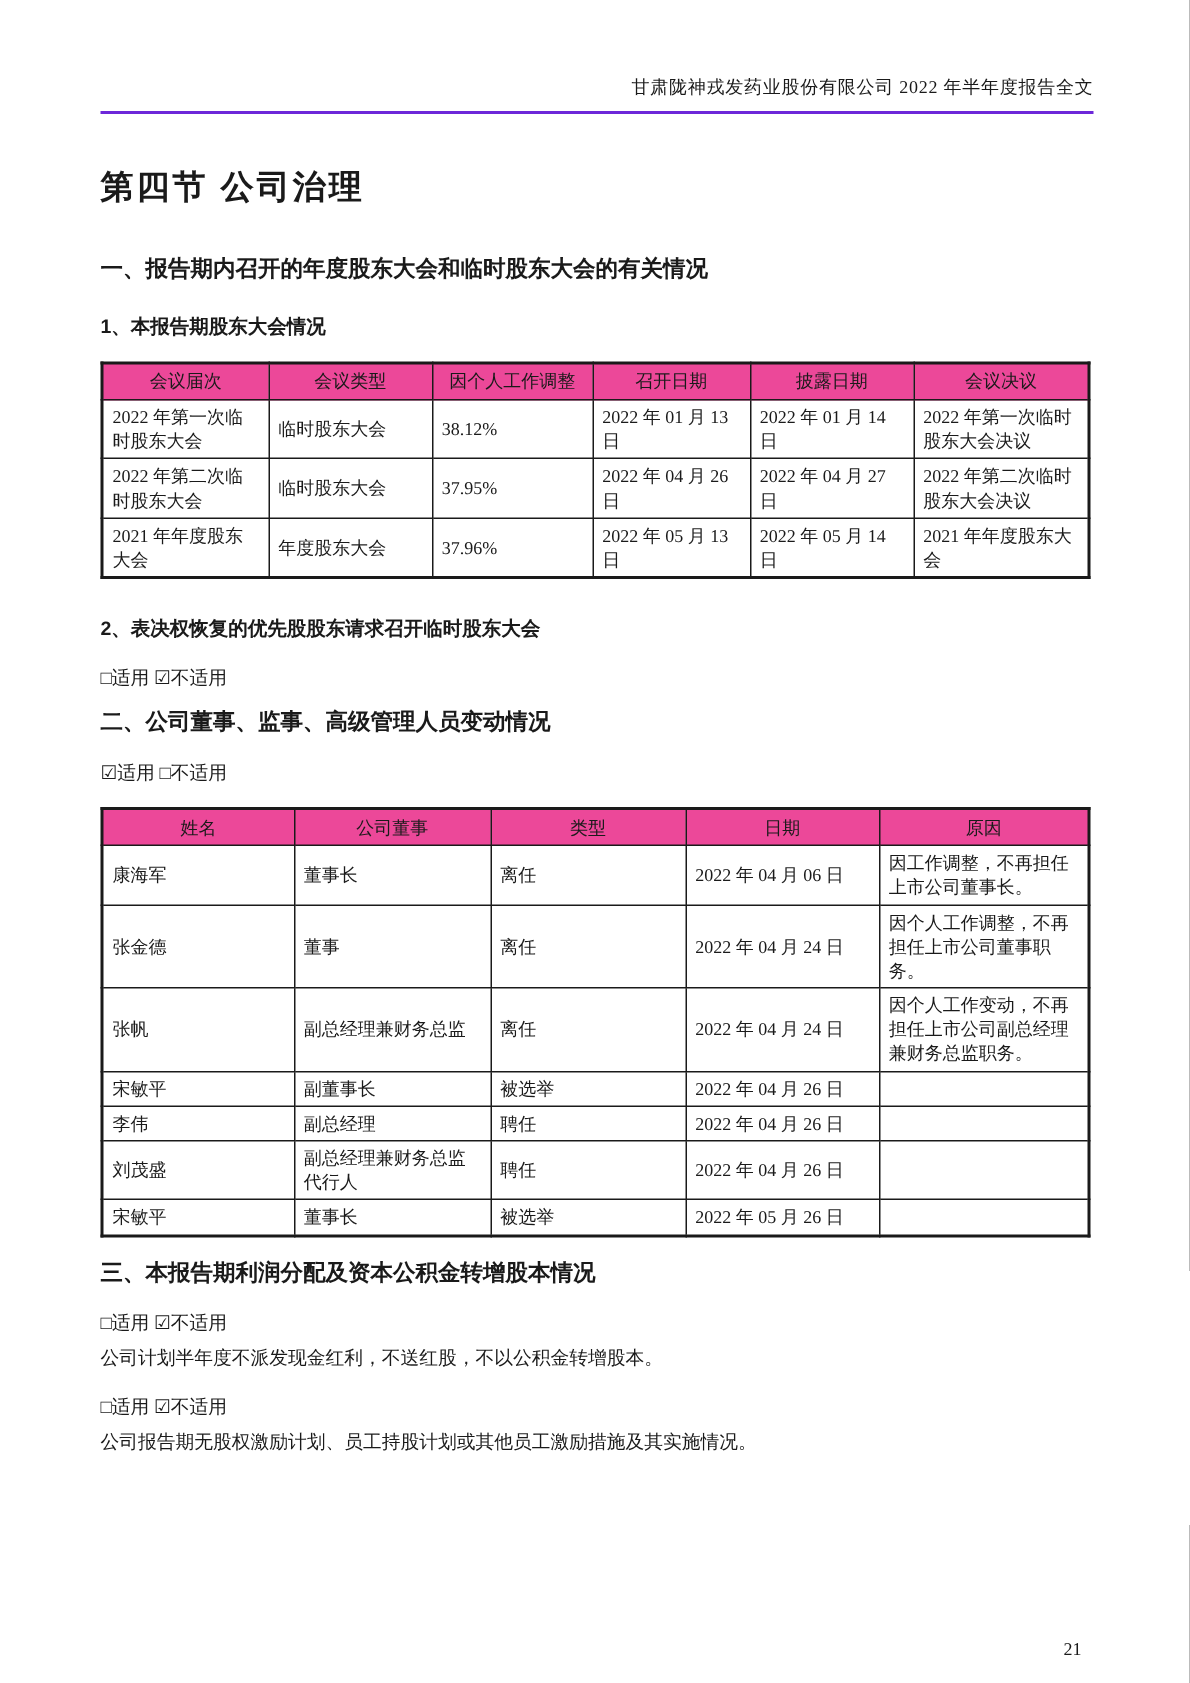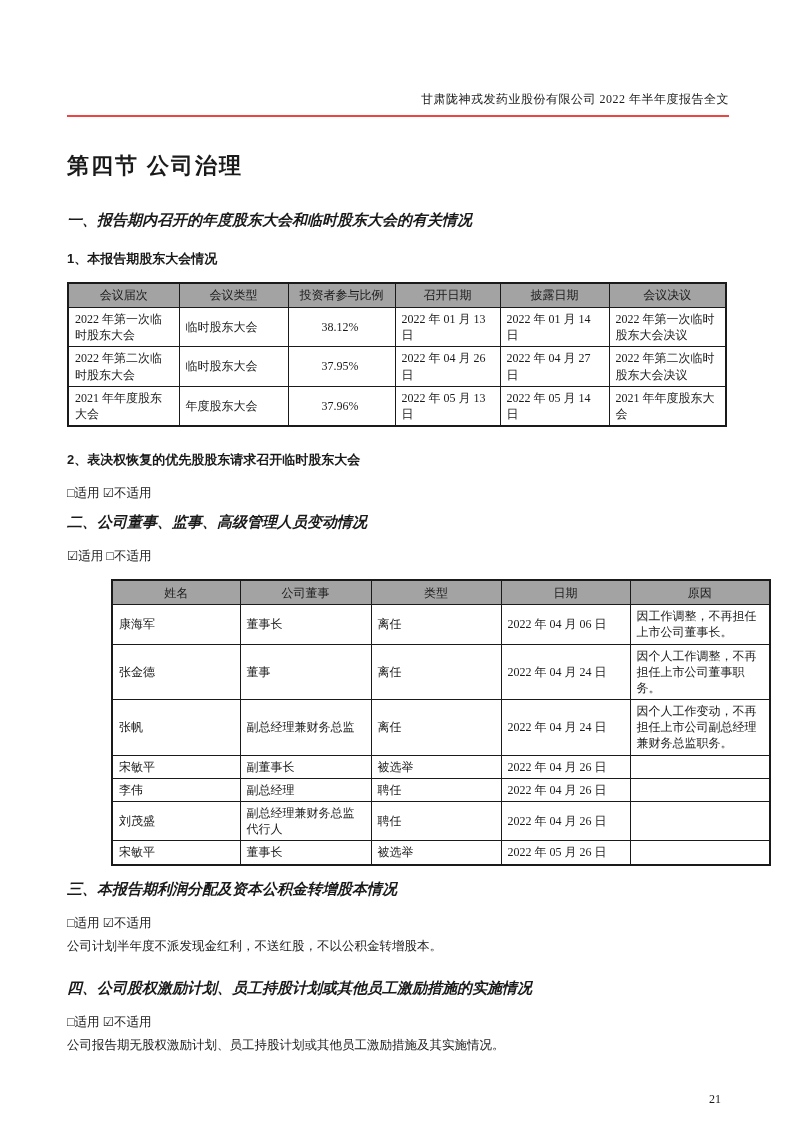--- a/index.html
+++ b/index.html
@@ -13,37 +13,35 @@
     padding: 50px 64px 0 67px;
     font-family: "Liberation Serif", "DejaVu Serif", serif;
     color: #1a1a1a;
     overflow: hidden;
   }
   .doc-header {
     text-align: right;
     font-size: 12px;
     letter-spacing: 0.5px;
     padding-bottom: 7px;
-    border-bottom: 2px solid #ef4444;
-    margin-top: 41px;
+    border-bottom: 2px solid #6d28d9;
   }
   .doc-title {
     margin-top: 34px;
     text-align: left;
     font-family: "Liberation Sans", "DejaVu Sans", sans-serif;
     font-weight: bold;
     font-size: 22px;
     letter-spacing: 2px;
   }
   .h-level1 {
     margin-top: 30px;
     font-family: "Liberation Sans", "DejaVu Sans", sans-serif;
     font-weight: bold;
     font-size: 15px;
-    font-style: italic;
   }
   .h-level2 {
     margin-top: 20px;
     font-family: "Liberation Sans", "DejaVu Sans", sans-serif;
     font-weight: bold;
     font-size: 13px;
   }
   .applicability {
     margin-top: 16px;
     font-size: 12.5px;
@@ -61,28 +59,28 @@
     font-size: 12px;
   }
   table.doc-table th, table.doc-table td {
     border: 1px solid #1a1a1a;
     padding: 3px 6px;
     vertical-align: middle;
     line-height: 1.35;
     word-break: break-all;
   }
   table.doc-table th {
-    background: #a3a3a3;
+    background: #ec4899;
     font-weight: normal;
     text-align: center;
     height: 17px;
   }
   table.doc-table td { text-align: left; }
-  table.doc-table td.num { text-align: center; padding-right: 9px; }
-  .tight { margin-top: 10px; margin-left: 44px; }
+  table.doc-table td.num { text-align: left; padding-right: 9px; }
+  .tight { margin-top: 10px; }
   .gap-lg { margin-top: 24px; }
   .page-number {
     position: absolute;
     top: 1092px;
     right: 72px;
     font-size: 12px;
   }
 </style>
 </head>
 <body>
@@ -103,21 +101,21 @@
         <col style="width:109px">
         <col style="width:107px">
       <col style="width:105px">
         <col style="width:109px">
         <col style="width:117px">
     </colgroup>
     <tbody>
         <tr>
       <th>会议届次</th>
       <th>会议类型</th>
-      <th>投资者参与比例</th>
+      <th>因个人工作调整</th>
       <th>召开日期</th>
       <th>披露日期</th>
       <th>会议决议</th>
     </tr>
     <tr>
       <td>2022 年第一次临时股东大会</td>
       <td>临时股东大会</td>
       <td class="num">38.12%</td>
       <td>2022 年 01 月 13 日</td>
       <td>2022 年 01 月 14 日</td>
@@ -213,19 +211,18 @@
       <td>2022 年 05 月 26 日</td>
       <td></td>
     </tr>
   </tbody>
     </table>
 
   <div class="h-level1" style="margin-top:14px">三、本报告期利润分配及资本公积金转增股本情况</div>
   <div class="applicability">□适用 ☑不适用</div>
   <div class="note-line">公司计划半年度不派发现金红利，不送红股，不以公积金转增股本。</div>
 
-  <div class="h-level1" style="margin-top:24px">四、公司股权激励计划、员工持股计划或其他员工激励措施的实施情况</div>
   <div class="applicability">□适用 ☑不适用</div>
   <div class="note-line">公司报告期无股权激励计划、员工持股计划或其他员工激励措施及其实施情况。</div>
 
   <div class="page-number">21</div>
 
 </div>
 
 </body></html>

